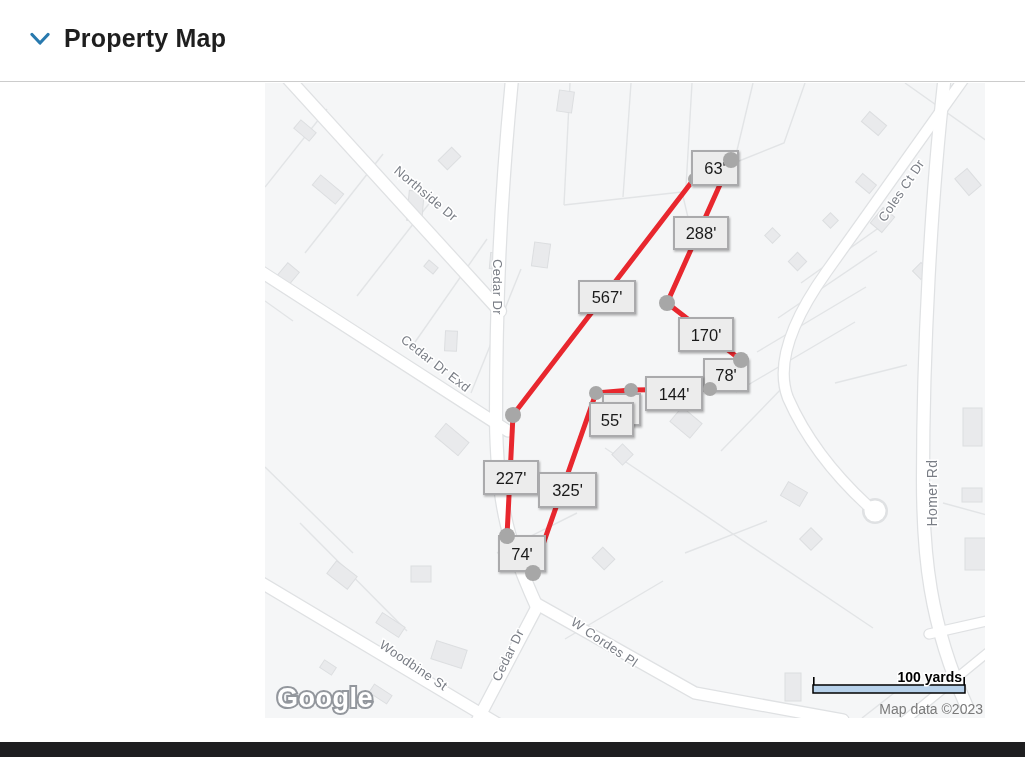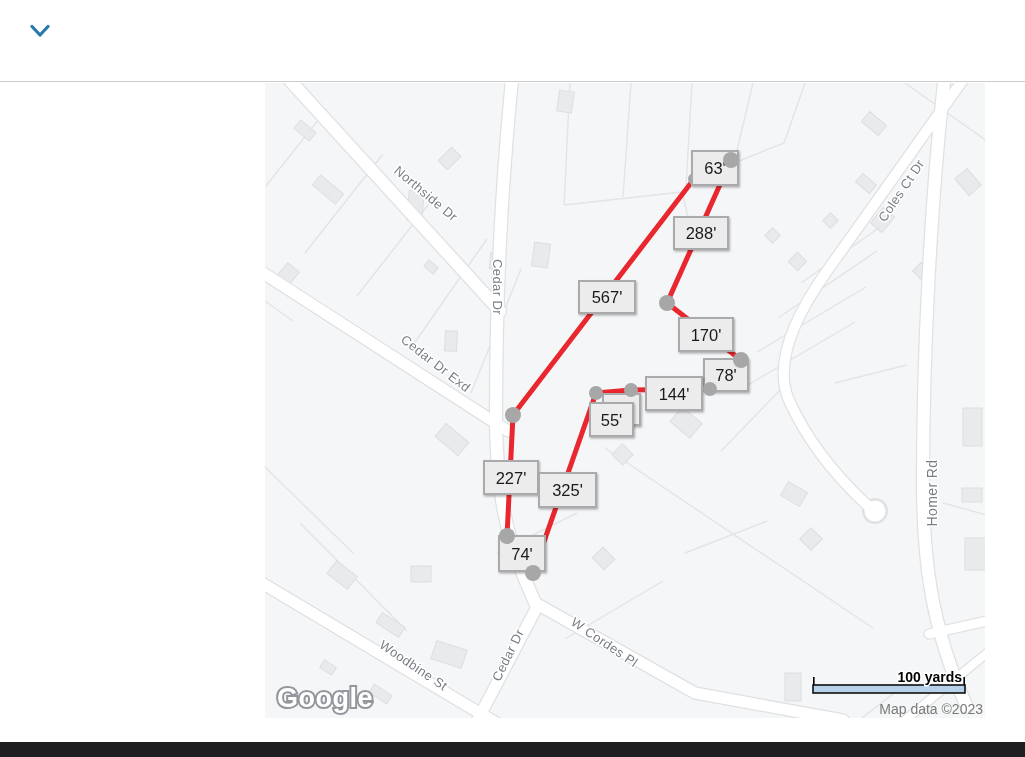--- a/index.html
+++ b/index.html
@@ -13,20 +13,21 @@
   .footer-bar{position:absolute;left:0;top:742px;width:100%;height:15px;background:#1e1e20;}
   svg text{font-family:"Liberation Sans",sans-serif;}
 </style>
 </head>
 <body>
 
 <div class="section-header">
   <svg class="chev" viewBox="0 0 20 13">
     <polyline id="chevline" points="2,2 10,10.5 18,2" fill="none" stroke="#2879ae" stroke-width="3.2" stroke-linecap="round" stroke-linejoin="round"></polyline>
   </svg>
+  <h1>Property Map</h1>
 </div>
 
 <div class="divider"></div>
 
 <div class="map-wrap">
   <svg id="mapsvg" width="720" height="635" viewBox="0 0 720 635">
     <defs>
       <filter id="ds" x="-30%" y="-30%" width="160%" height="160%">
         <feDropShadow dx="1" dy="1.5" stdDeviation="1.2" flood-color="#000000" flood-opacity="0.3"></feDropShadow>
       </filter>

